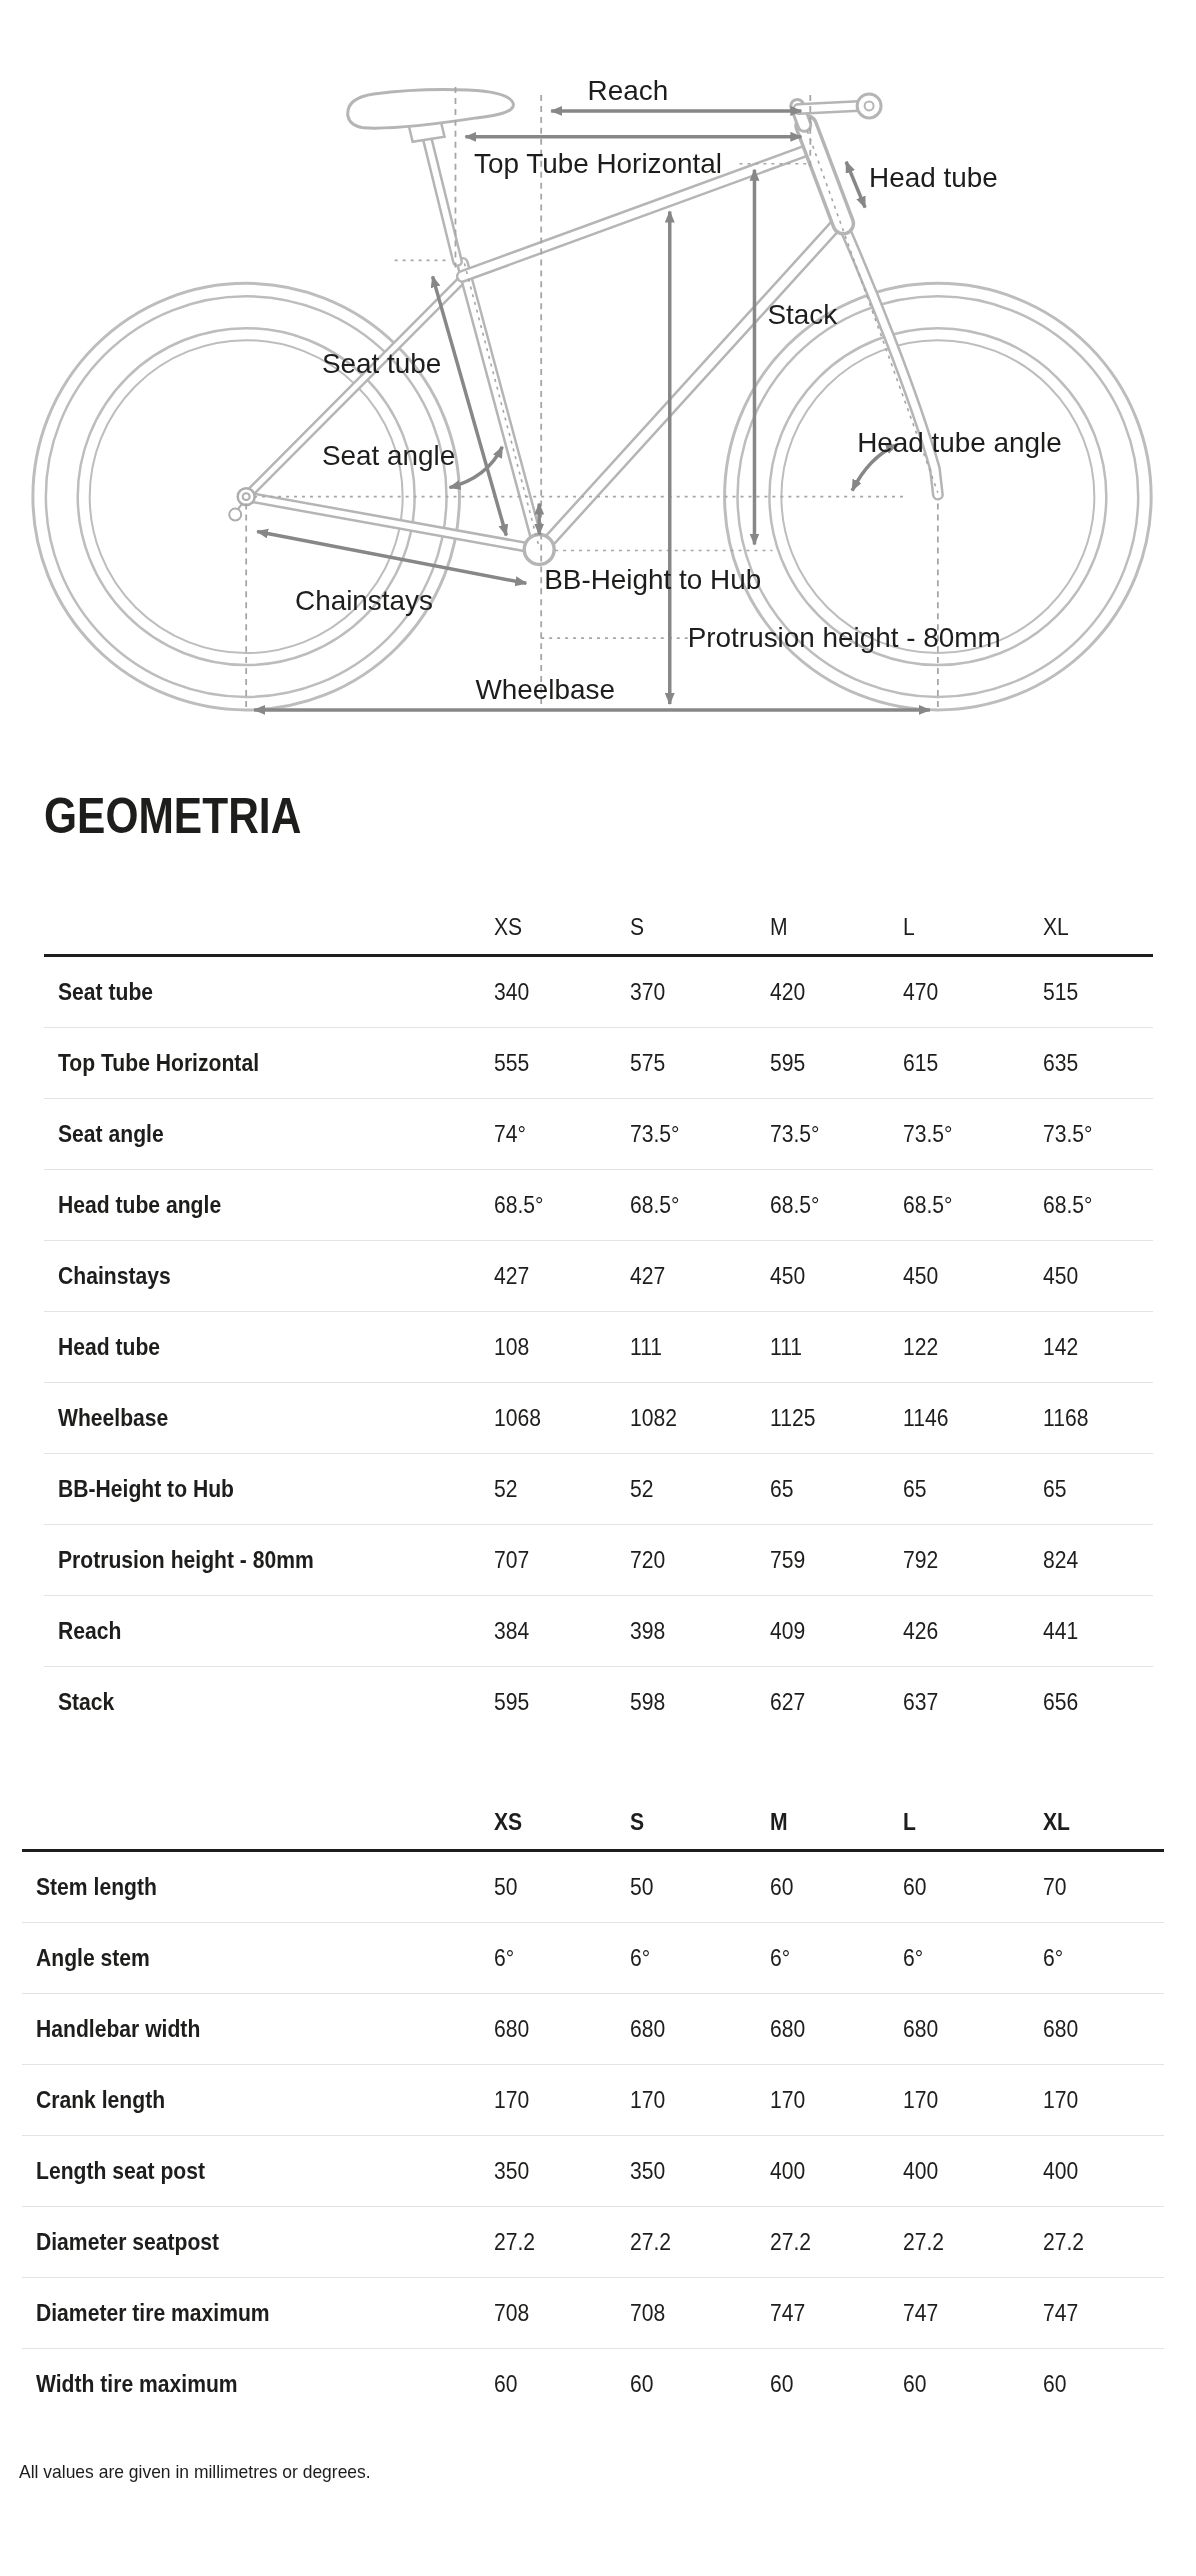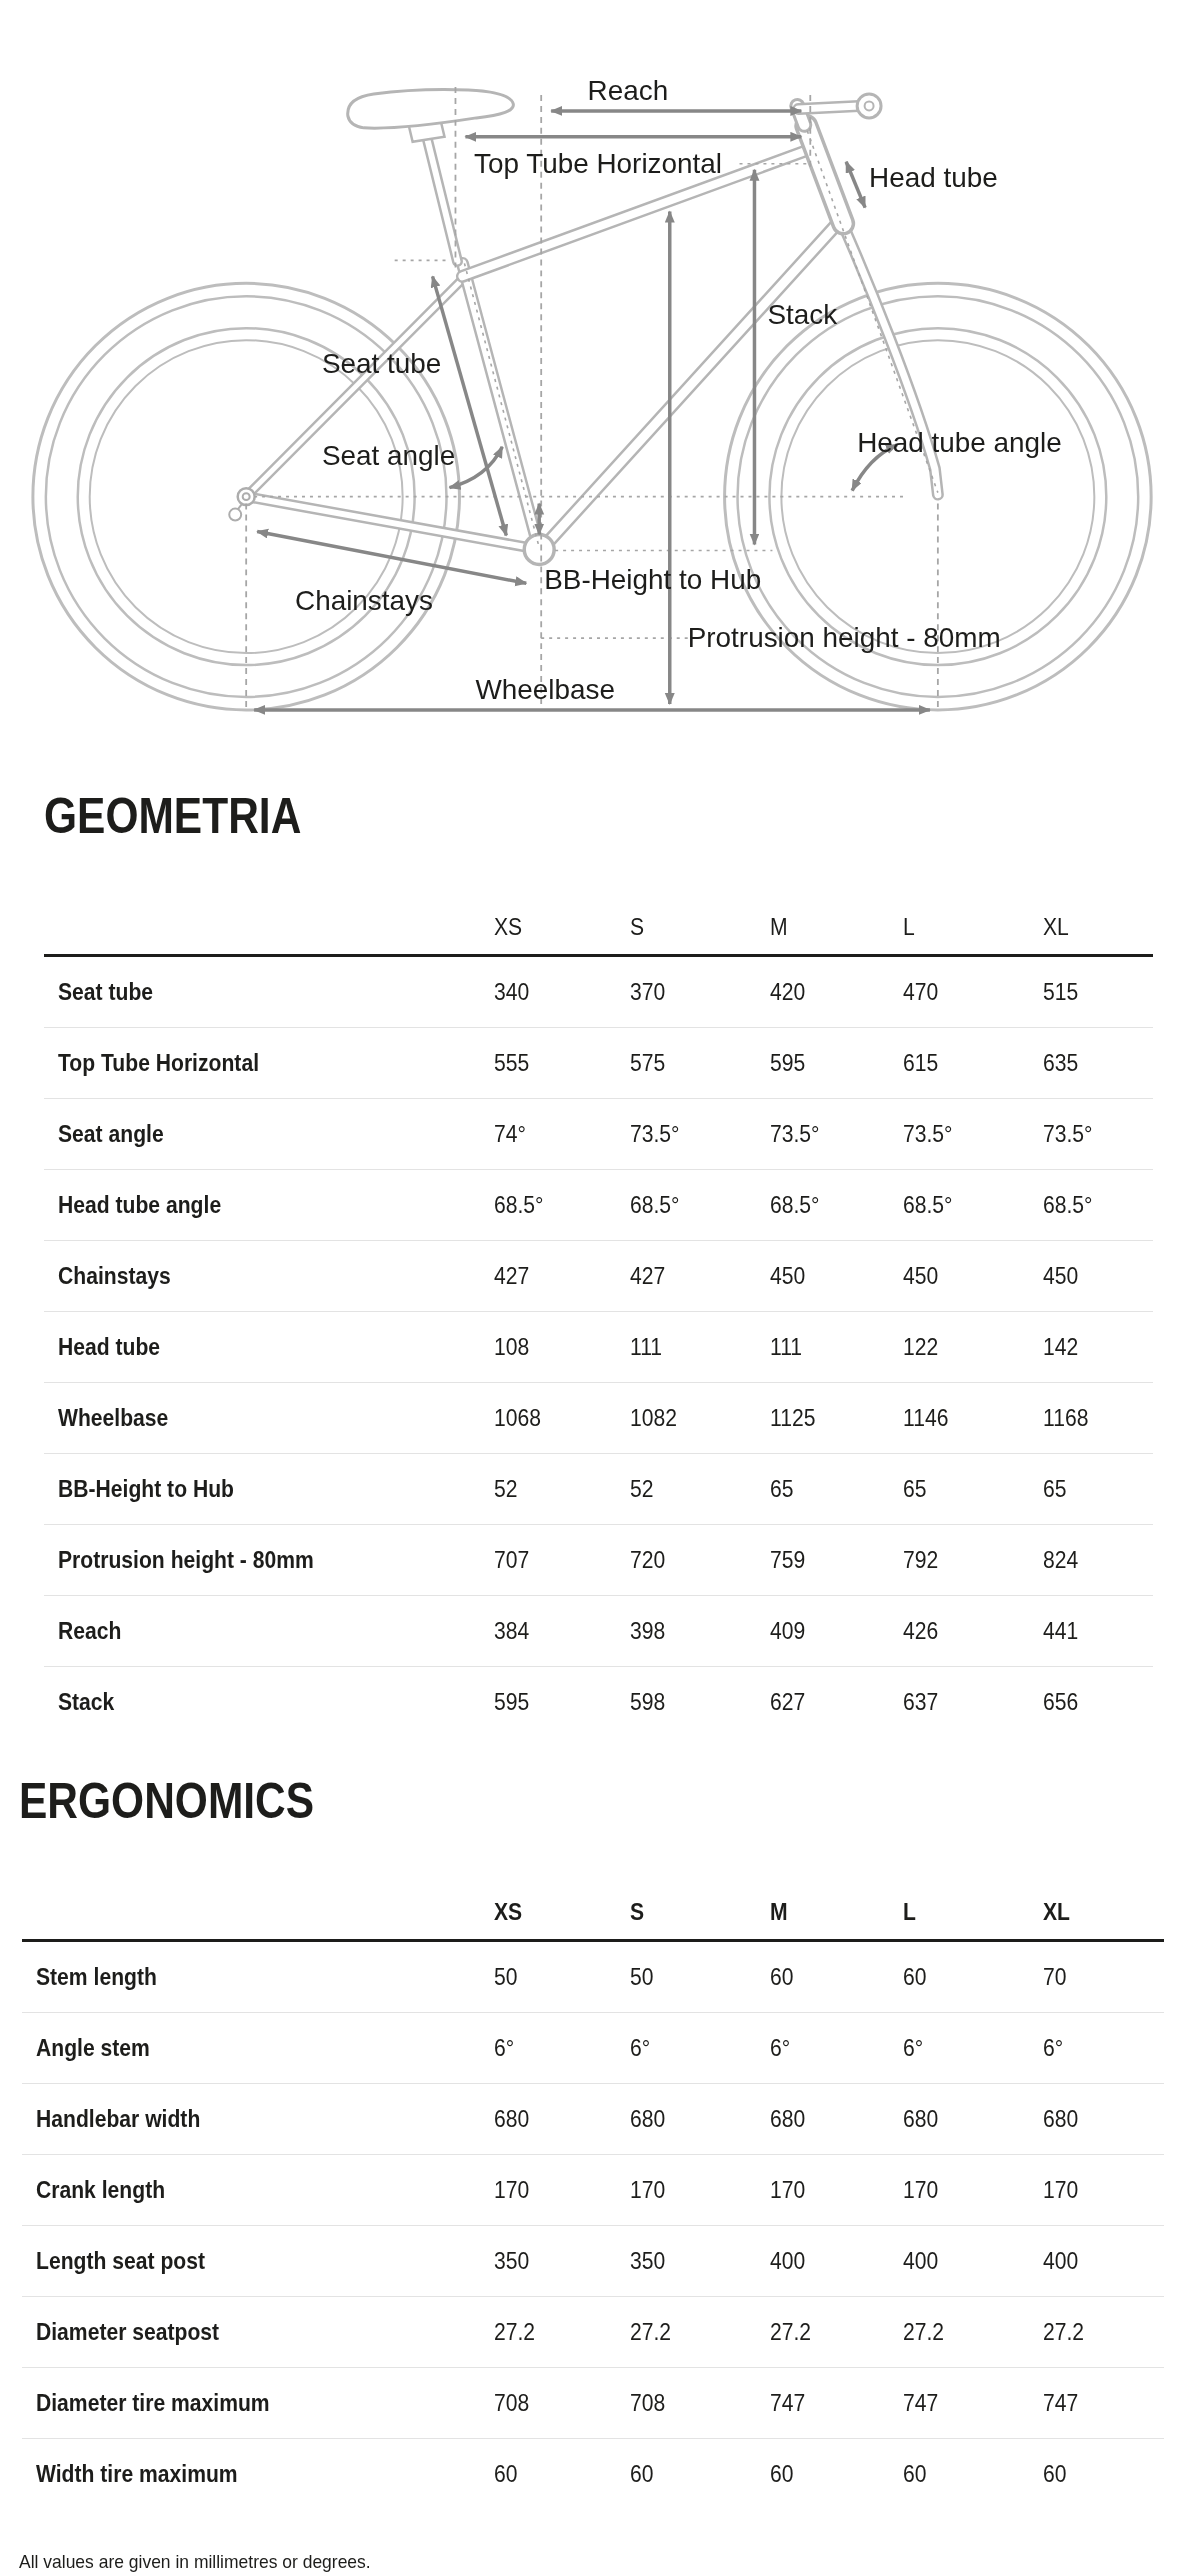--- a/index.html
+++ b/index.html
@@ -253,21 +253,20 @@
           <span class="lab">Stack</span>
           <span class="val c1">595</span>
           <span class="val c2">598</span>
           <span class="val c3">627</span>
           <span class="val c4">637</span>
           <span class="val c5">656</span>
         </div>
       </div>
   </div>
 
-  <h2 class="sec-title ergo-title"><span>ERGONOMICS</span></h2>
 
   <div class="gtable ergo">
     <div class="thead" id="ergo-head">
         <span class="hcol c1">XS</span>
         <span class="hcol c2">S</span>
         <span class="hcol c3">M</span>
         <span class="hcol c4">L</span>
         <span class="hcol c5">XL</span>
       </div>
     <div id="ergo-body">

